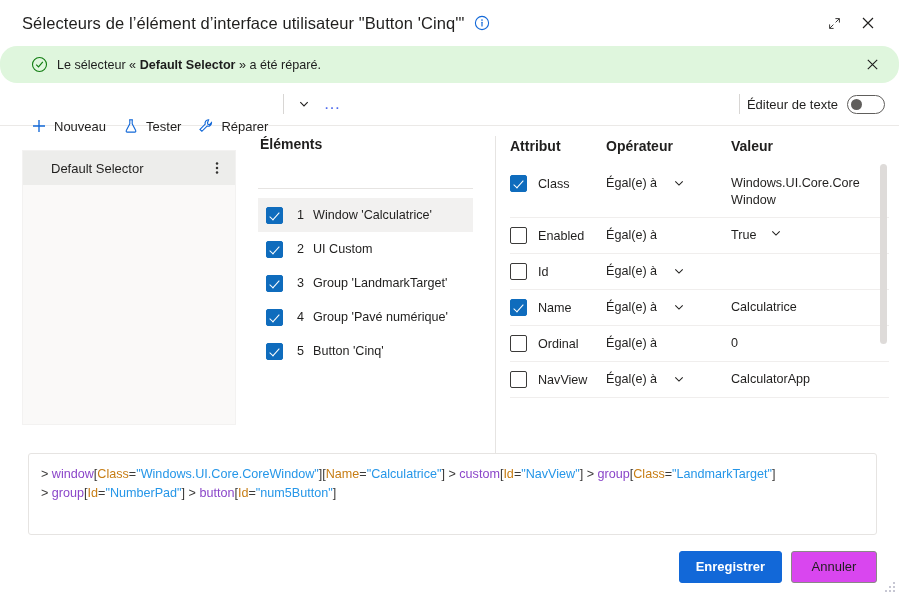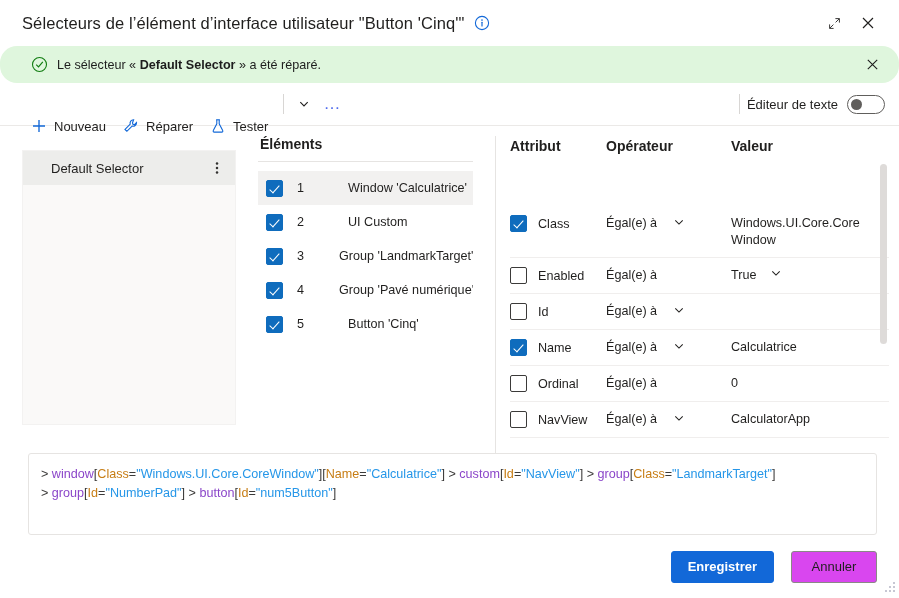--- a/index.html
+++ b/index.html
@@ -190,20 +190,21 @@
   }
 
   
   .elements {
     flex: 0 0 215px;
     width: 215px;
     margin-left: 22px;
     display: flex;
     flex-direction: column;
     min-height: 0;
+    gap: 27px;
   }
   .section-title {
     font-size: 14px;
     font-weight: bold;
     color: #201f1e;
     padding: 0 0 9px 2px;
   }
   .elem-list {
     border-top: 1px solid #e6e4e2;
     padding-top: 9px;
@@ -222,21 +223,20 @@
     font-size: 12.6px;
     color: #201f1e;
     width: 16px;
     margin-left: 14px;
     text-align: left;
   }
   .elem-label {
     font-size: 12.6px;
     color: #201f1e;
     white-space: nowrap;
-    margin-left: 35px;
   }
 
   
   .cb {
     width: 17px; height: 17px;
     flex: 0 0 17px;
     border: 1.4px solid #3b3a39;
     border-radius: 2px;
     background: #ffffff;
     position: relative;
@@ -260,21 +260,20 @@
   .attrs {
     flex: 1 1 auto;
     margin-left: 22px;
     margin-right: 10px;
     border-left: 1px solid #e6e4e2;
     padding-left: 14px;
     display: flex;
     flex-direction: column;
     min-height: 0;
     position: relative;
-    gap: 40px;
   }
   .attr-head {
     display: flex;
     padding: 0 0 12px 0;
     margin-top: 2px;
   }
   .attr-head > div {
     font-size: 14px;
     font-weight: bold;
     color: #201f1e;
@@ -301,21 +300,21 @@
   }
   .attr-row .cb { margin-right: 11px; }
   .attr-name {
     font-size: 12.6px;
     color: #201f1e;
   }
   .attr-op {
     font-size: 12.6px;
     color: #201f1e;
     display: flex;
-    align-items: flex-start;
+    align-items: center;
     padding-top: 1px;
   }
   .attr-op .caret {
     margin-left: 16px;
     display: inline-flex;
     align-items: center;
     color: #201f1e;
     cursor: pointer;
   }
   .attr-val {
@@ -380,21 +379,21 @@
   .tk-str  { color: #2596e8; }
 
   
   .footer {
     flex: 0 0 63px;
     height: 63px;
     display: flex;
     align-items: center;
     justify-content: flex-end;
     padding: 0 22px 0 0;
-    gap: 17px;
+    gap: 9px;
   }
   .btn {
     height: 32px;
     min-width: 86px;
     padding: 0 16px;
     font-size: 13px;
     border-radius: 3px;
     cursor: pointer;
     display: inline-flex;
     align-items: center;
@@ -476,34 +475,34 @@
     <div class="tb-item">
       <span class="ico">
         <svg width="16" height="16" viewBox="0 0 16 16" stroke="#1268d8" stroke-width="1.35">
           <path d="M8 2 V14 M2 8 H14"></path>
         </svg>
       </span>
       <span>Nouveau</span>
     </div>
     <div class="tb-item">
       <span class="ico">
-        <svg width="16" height="16" viewBox="0 0 16 16" fill="none" stroke="#1268d8" stroke-width="1.15">
-          <path d="M10.6 1.8a3.4 3.4 0 0 0-3.4 4.4L2 11.4l1.9 1.9 5.2-5.2a3.4 3.4 0 0 0 4.4-3.4l-2 2-1.6-.4-.4-1.6z"></path>
-        </svg>
-      </span>
-      <span>Réparer</span>
-    </div>
-    <div class="tb-item">
-      <span class="ico">
         <svg width="16" height="16" viewBox="0 0 16 16" fill="none" stroke="#1268d8" stroke-width="1.1">
           <path d="M6.2 1.8h3.6"></path>
           <path d="M6.8 1.8v4L3.3 12.6a1 1 0 0 0 .9 1.5h7.6a1 1 0 0 0 .9-1.5L9.2 5.8v-4"></path>
         </svg>
       </span>
       <span>Tester</span>
+    </div>
+    <div class="tb-item">
+      <span class="ico">
+        <svg width="16" height="16" viewBox="0 0 16 16" fill="none" stroke="#1268d8" stroke-width="1.15">
+          <path d="M10.6 1.8a3.4 3.4 0 0 0-3.4 4.4L2 11.4l1.9 1.9 5.2-5.2a3.4 3.4 0 0 0 4.4-3.4l-2 2-1.6-.4-.4-1.6z"></path>
+        </svg>
+      </span>
+      <span>Réparer</span>
     </div>
     <div class="tb-sep"></div>
     <div class="tb-caret">
       <svg width="12" height="12" viewBox="0 0 12 12" fill="none" stroke="#201f1e" stroke-width="1.1">
         <path d="M2.3 4.2 L6 7.9 L9.7 4.2"></path>
       </svg>
     </div>
     <div class="tb-ellipsis">…</div>
     <div class="tb-spacer"></div>
     <div class="tb-sep"></div>

